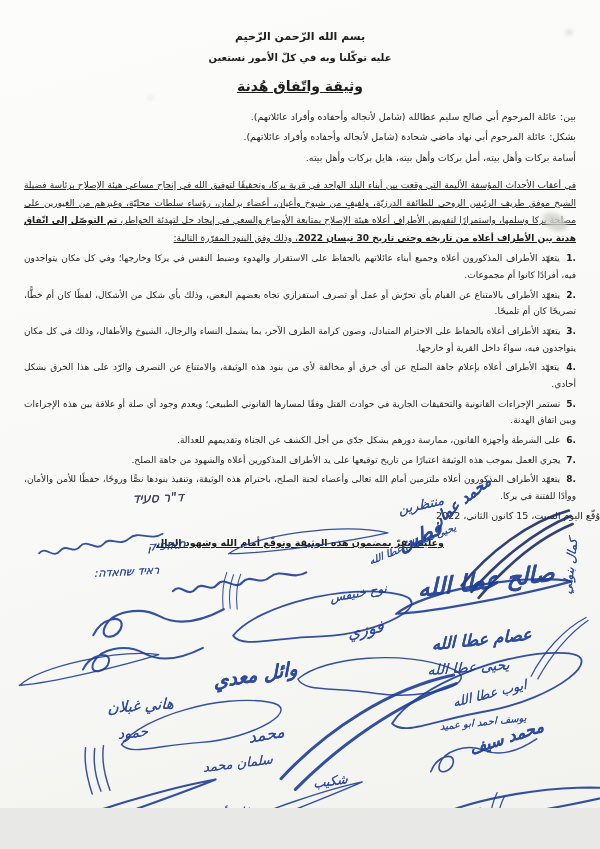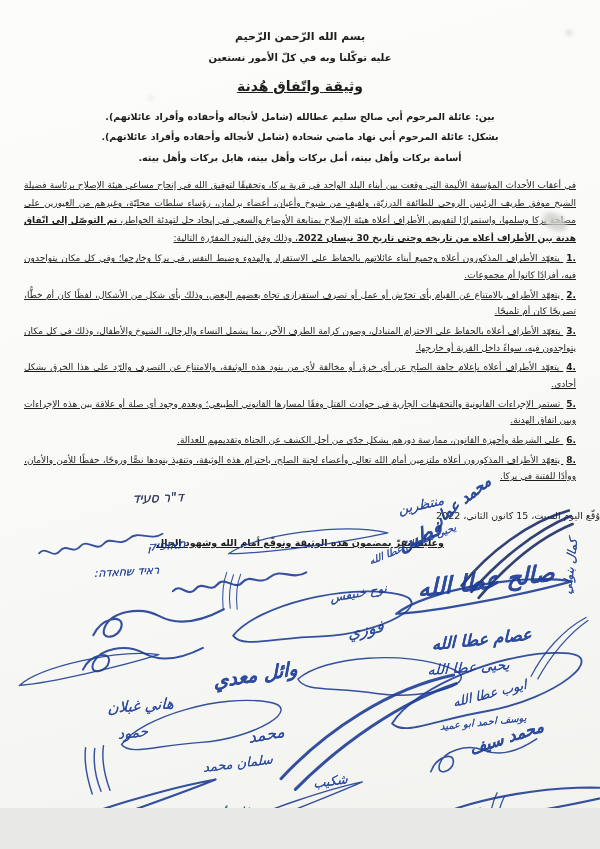--- a/index.html
+++ b/index.html
@@ -6,25 +6,25 @@
   .page{
     position:relative;width:600px;height:808px;margin:0 auto;overflow:hidden;
     background:linear-gradient(165deg,#fcfcfa 0%,#f9f9f7 55%,#f2f2ef 100%);
     font-family:"DejaVu Sans",sans-serif;color:#1d1d1d;direction:rtl;
   }
   .text-block{padding:30px 24px 0 24px;}
   .center{text-align:center;}
   .bismillah{font-size:11px;font-weight:bold;}
   .invocation{font-size:10px;margin-top:9px;font-weight:bold;}
   .doc-title{font-size:14px;font-weight:bold;text-decoration:underline;margin-top:15px;letter-spacing:.5px;text-align:center;}
-  .parties{margin-top:13px;font-size:9.5px;font-weight:bold;line-height:2.15;}
+  .parties{margin-top:13px;font-size:9.5px;font-weight:normal;line-height:2.15;text-align:right;}
   .preamble{margin-top:9px;font-size:9px;line-height:1.95;text-align:justify;text-decoration:underline;}
   .emph{font-weight:bold;text-decoration:underline;}
   .clauses{margin-top:3px;font-size:9px;line-height:1.85;text-align:justify;}
-  .clause{margin-bottom:3px;text-decoration:underline;}
+  .clause{margin-bottom:3px;}
   .cnum{font-weight:bold;direction:ltr;unicode-bidi:embed;margin-left:3px;}
   .closing{position:absolute;top:510px;left:0;right:0;text-align:center;}
   .date-line{font-size:9.5px;text-align:right;}
   .ack-line{font-size:9.5px;font-weight:bold;text-decoration:underline;margin-top:14px;display:inline-block;}
   .ack-wrap{margin-top:2px;}
   .ink-layer{position:absolute;left:0;top:0;width:600px;height:849px;pointer-events:none;}
   .sig{
     position:absolute;white-space:nowrap;font-family:"DejaVu Sans",sans-serif;
     font-style:italic;transform-origin:left top;text-shadow:0 0 .5px currentColor;opacity:.92;
   }
@@ -55,20 +55,21 @@
 
     <div class="preamble"><span>في أعقاب الأحداث المؤسفة الأليمة التي وقعت بين أبناء البلد الواحد في قرية يركا، وتحقيقًا لتوفيق الله في إنجاح مساعي هيئة الإصلاح برئاسة فضيلة الشيخ موفق طريف الرئيس الروحي للطائفة الدرزيّة، ولفيفٍ من شيوخ وأعيان، أعضاء برلمان، رؤساء سلطات محليّة، وغيرهم من الغيورين على مصلحة يركا وسلمها، واستمرارًا لتفويض الأطراف أعلاه هيئة الإصلاح بمتابعة الأوضاع والسعي في إيجاد حل لتهدئة الخواطر، </span><span class="emph">تم التوصّل إلى اتّفاق هدنة بين الأطراف أعلاه من تاريخه وحتى تاريخ 30 نيسان 2022</span><span>، وذلك وفق البنود المقرّرة التالية:</span></div>
 
     <div class="clauses">
         <div class="clause"><span class="cnum">1.</span><span> يتعهّد الأطراف المذكورون أعلاه وجميع أبناء عائلاتهم بالحفاظ على الاستقرار والهدوء وضبط النفس في يركا وخارجها؛ وفي كل مكان يتواجدون فيه، أفرادًا كانوا أم مجموعات.</span></div>
         <div class="clause"><span class="cnum">2.</span><span> يتعهّد الأطراف بالامتناع عن القيام بأي تحرّش أو عمل أو تصرف استفزازي تجاه بعضهم البعض، وذلك بأي شكل من الأشكال، لفظًا كان أم خطًّا، تصريحًا كان أم تلميحًا.</span></div>
         <div class="clause"><span class="cnum">3.</span><span> يتعهّد الأطراف أعلاه بالحفاظ على الاحترام المتبادل، وصون كرامة الطرف الآخر، بما يشمل النساء والرجال، الشيوخ والأطفال، وذلك في كل مكان يتواجدون فيه، سواءً داخل القرية أو خارجها.</span></div>
         <div class="clause"><span class="cnum">4.</span><span> يتعهّد الأطراف أعلاه بإعلام جاهة الصلح عن أي خرق أو مخالفة لأي من بنود هذه الوثيقة، والامتناع عن التصرف والرّد على هذا الخرق بشكل أحادي.</span></div>
         <div class="clause"><span class="cnum">5.</span><span> تستمر الإجراءات القانونية والتحقيقات الجارية في حوادث القتل وفقًا لمسارها القانوني الطبيعي؛ وبعدم وجود أي صلة أو علاقة بين هذه الإجراءات وبين اتفاق الهدنة.</span></div>
         <div class="clause"><span class="cnum">6.</span><span> على الشرطة وأجهزة القانون، ممارسة دورهم بشكل جدّي من أجل الكشف عن الجناة وتقديمهم للعدالة.</span></div>
+        <div class="clause"><span class="cnum">7.</span><span> يجري العمل بموجب هذه الوثيقة اعتبارًا من تاريخ توقيعها على يد الأطراف المذكورين أعلاه والشهود من جاهة الصلح.</span></div>
         <div class="clause"><span class="cnum">8.</span><span> يتعهّد الأطراف المذكورون أعلاه ملتزمين أمام الله تعالى وأعضاء لجنة الصلح، باحترام هذه الوثيقة، وتنفيذ بنودها نصًّا وروحًا، حفظًا للأمن والأمان، ووأدًا للفتنة في يركا.</span></div>
       </div>
   </div>
 
   <div class="closing">
     <div class="date-line">وُقّع اليوم السبت، 15 كانون الثاني، 2022</div>
     <div class="ack-wrap"><span class="ack-line">وعليه، نقرّ بمضمون هذه الوثيقة ونوقّع أمام الله وشهود الحال</span></div>
   </div>
 
   <svg id="ink-svg" class="ink-layer" viewBox="0 0 600 849">

